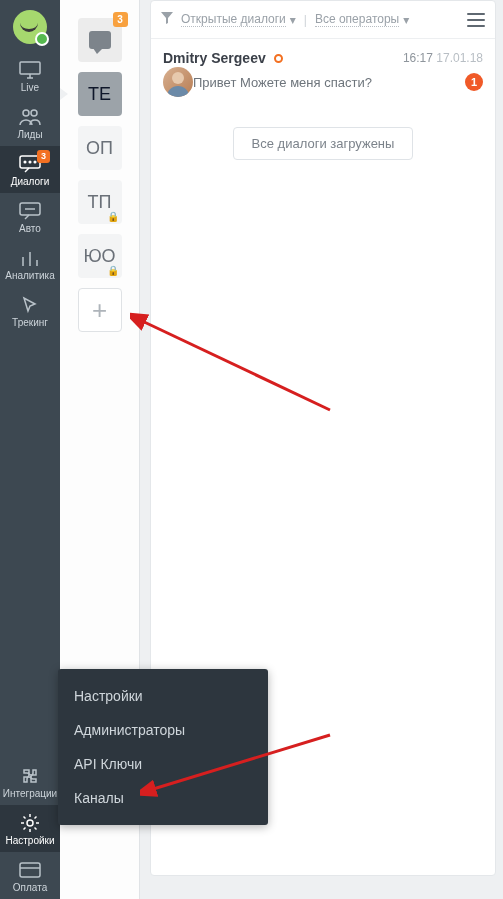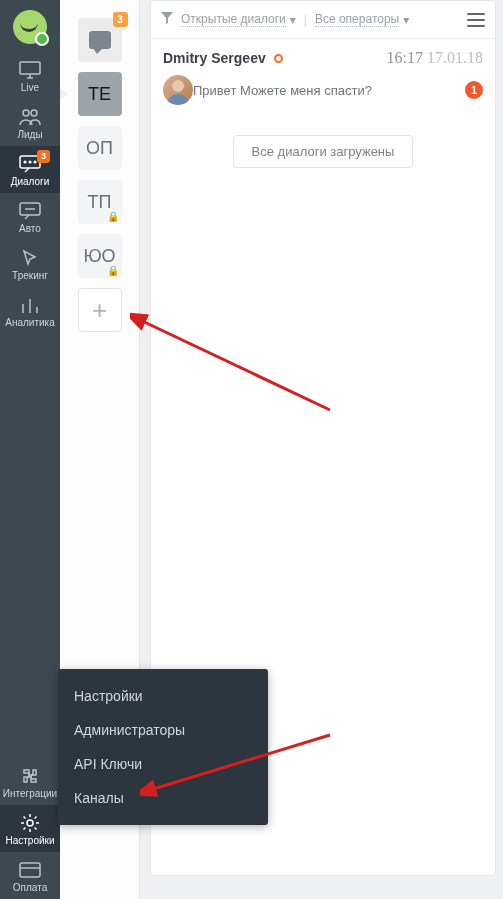--- a/index.html
+++ b/index.html
@@ -192,32 +192,32 @@
     display: flex; flex-direction: column; justify-content: space-between;
     cursor: pointer;
   }
   .hamburger span { height: 2px; background: #5f6871; border-radius: 1px; }
   
   .dlg {
     padding: 10px 12px 6px 12px;
   }
   .dlg-head {
     display: flex; align-items: center; justify-content: space-between;
-    margin-bottom: 8px;
+    margin-bottom: 0;
   }
   .dlg-name {
     font-weight: 600; color: #3b4049; font-size: 14px;
   }
   .dlg-status {
     width: 9px; height: 9px; border-radius: 50%;
     border: 2px solid #f37021;
     display: inline-block; vertical-align: middle;
     margin-left: 4px;
   }
-  .dlg-time { font-size: 16px; color: #b8bec4; font-family: Liberation Serif, serif; }
+  .dlg-time { font-size: 12px; color: #b8bec4; }
   .dlg-time .t1 { color: #8e959c; }
   .dlg-body {
     display: flex; align-items: center; gap: 0;
   }
   .avatar {
     width: 30px; height: 30px; border-radius: 50%;
     background: linear-gradient(135deg,#d8b090,#b77d54);
     flex-shrink: 0;
     display: flex; align-items: center; justify-content: center;
     overflow: hidden;
@@ -310,34 +310,34 @@
           <rect x="1" y="1" width="20" height="12" rx="2"></rect>
           <path d="M6 17l4-4"></path>
           <path d="M6 7h10"></path>
         </svg>
     </span>
     <span class="lbl">Авто</span>
   </div>
 
   <div class="nav-item">
     <span class="ico">
+      <svg width="20" height="18" viewBox="0 0 20 18" fill="none" stroke="currentColor" stroke-width="1.5">
+          <path d="M3 17V8M10 17V3M17 17V11"></path>
+        </svg>
+    </span>
+    <span class="lbl">Аналитика</span>
+  </div>
+
+  <div class="nav-item">
+    <span class="ico">
       <svg width="18" height="18" viewBox="0 0 18 18" fill="none" stroke="currentColor" stroke-width="1.5">
           <path d="M3 2l4 13 2-5 5-2z"></path>
         </svg>
     </span>
     <span class="lbl">Трекинг</span>
-  </div>
-
-  <div class="nav-item">
-    <span class="ico">
-      <svg width="20" height="18" viewBox="0 0 20 18" fill="none" stroke="currentColor" stroke-width="1.5">
-          <path d="M3 17V8M10 17V3M17 17V11"></path>
-        </svg>
-    </span>
-    <span class="lbl">Аналитика</span>
   </div>
 
   <div class="nav-spacer"></div>
 
   <div class="nav-item">
     <span class="ico">
       <svg width="20" height="20" viewBox="0 0 20 20" fill="none" stroke="currentColor" stroke-width="1.5">
           <path d="M4 4h5v3a2 2 0 1 0 4 0V4h3v5h-3a2 2 0 1 0 0 4h3v3h-5v-3a2 2 0 1 0-4 0v3H4v-5h3a2 2 0 1 0 0-4H4z"></path>
         </svg>
     </span>

